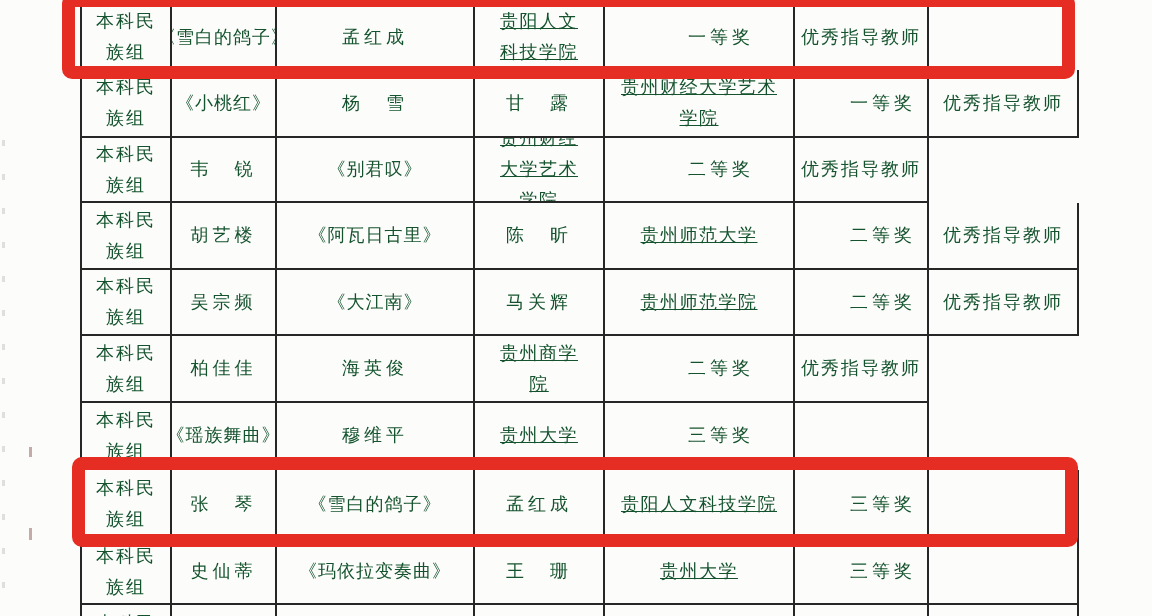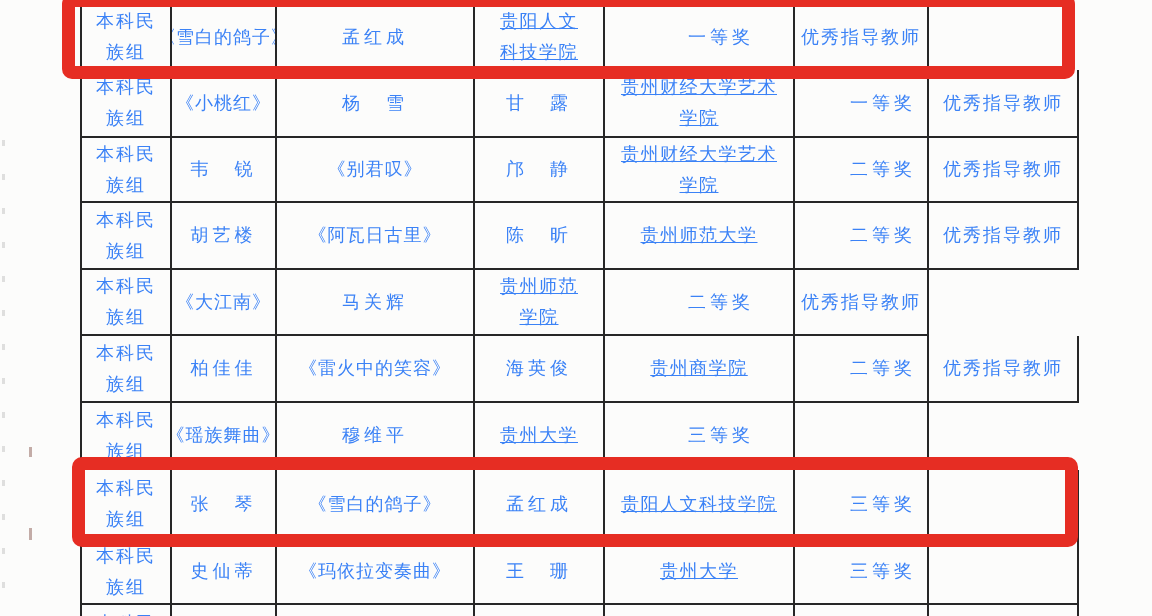--- a/index.html
+++ b/index.html
@@ -2,21 +2,21 @@
 <html style="--hl: #e62d23;"><head>
 <meta charset="utf-8">
 <style>
   html,body{margin:0;padding:0;}
   .page{
     position:relative;
     width:1152px;height:616px;
     background:#fcfcfb;
     overflow:hidden;
     font-family:"Liberation Serif","DejaVu Serif",serif;
-    color:#3b82f6;
+    color:#14532d;
   }
   
   .tbl{
     position:absolute;left:80px;top:6px;width:997px;
     border-left:2px solid #262626;
   }
   .row{
     display:grid;
     grid-template-columns:90px 105px 198px 130px 190px 134px 150px;
   }
@@ -114,23 +114,20 @@
       <div class="row" style="height: 65px;">
     <div class="cell c-group">
           <span>本科民族组</span>
         </div>
     <div class="cell c-name">
           <span>韦　锐</span>
         </div>
     <div class="cell c-piece">
           <span>《别君叹》</span>
         </div>
-    <div class="cell c-teacher">
-          <span>邝　静</span>
-        </div>
     <div class="cell c-school">
           <span>贵州财经大学艺术学院</span>
         </div>
     <div class="cell c-award">
           <span>二等奖</span>
         </div>
     <div class="cell c-honor">
           <span>优秀指导教师</span>
         </div>
   </div>
@@ -154,20 +151,23 @@
           <span>二等奖</span>
         </div>
     <div class="cell c-honor">
           <span>优秀指导教师</span>
         </div>
   </div>
       <div class="row" style="height: 66px;">
     <div class="cell c-group">
           <span>本科民族组</span>
         </div>
+    <div class="cell c-name">
+          <span>吴宗频</span>
+        </div>
     <div class="cell c-piece">
           <span>《大江南》</span>
         </div>
     <div class="cell c-teacher">
           <span>马关辉</span>
         </div>
     <div class="cell c-school">
           <span>贵州师范学院</span>
         </div>
     <div class="cell c-award">
@@ -176,23 +176,20 @@
     <div class="cell c-honor">
           <span>优秀指导教师</span>
         </div>
   </div>
       <div class="row" style="height: 67px;">
     <div class="cell c-group">
           <span>本科民族组</span>
         </div>
     <div class="cell c-name">
           <span>柏佳佳</span>
-        </div>
-    <div class="cell c-piece">
-          <span>《雷火中的笑容》</span>
         </div>
     <div class="cell c-teacher">
           <span>海英俊</span>
         </div>
     <div class="cell c-school">
           <span>贵州商学院</span>
         </div>
     <div class="cell c-award">
           <span>二等奖</span>
         </div>

